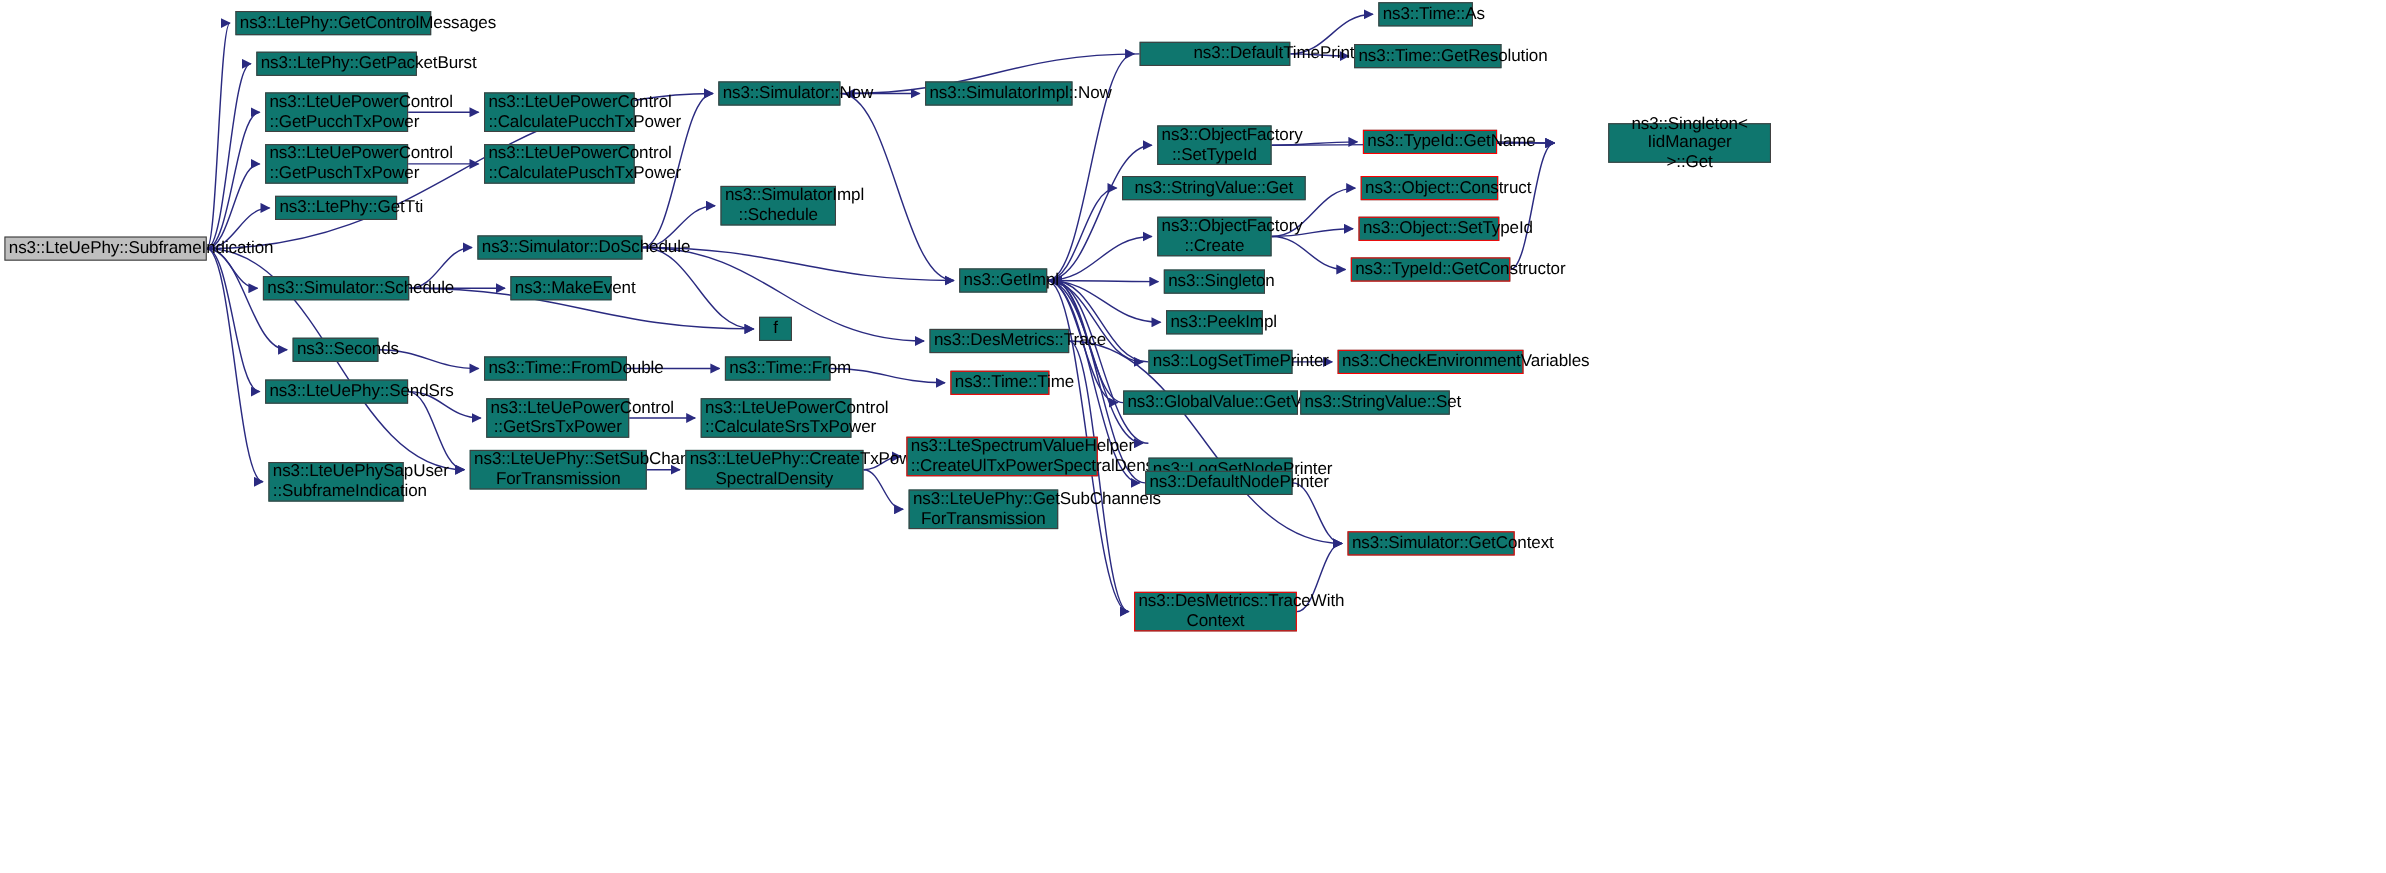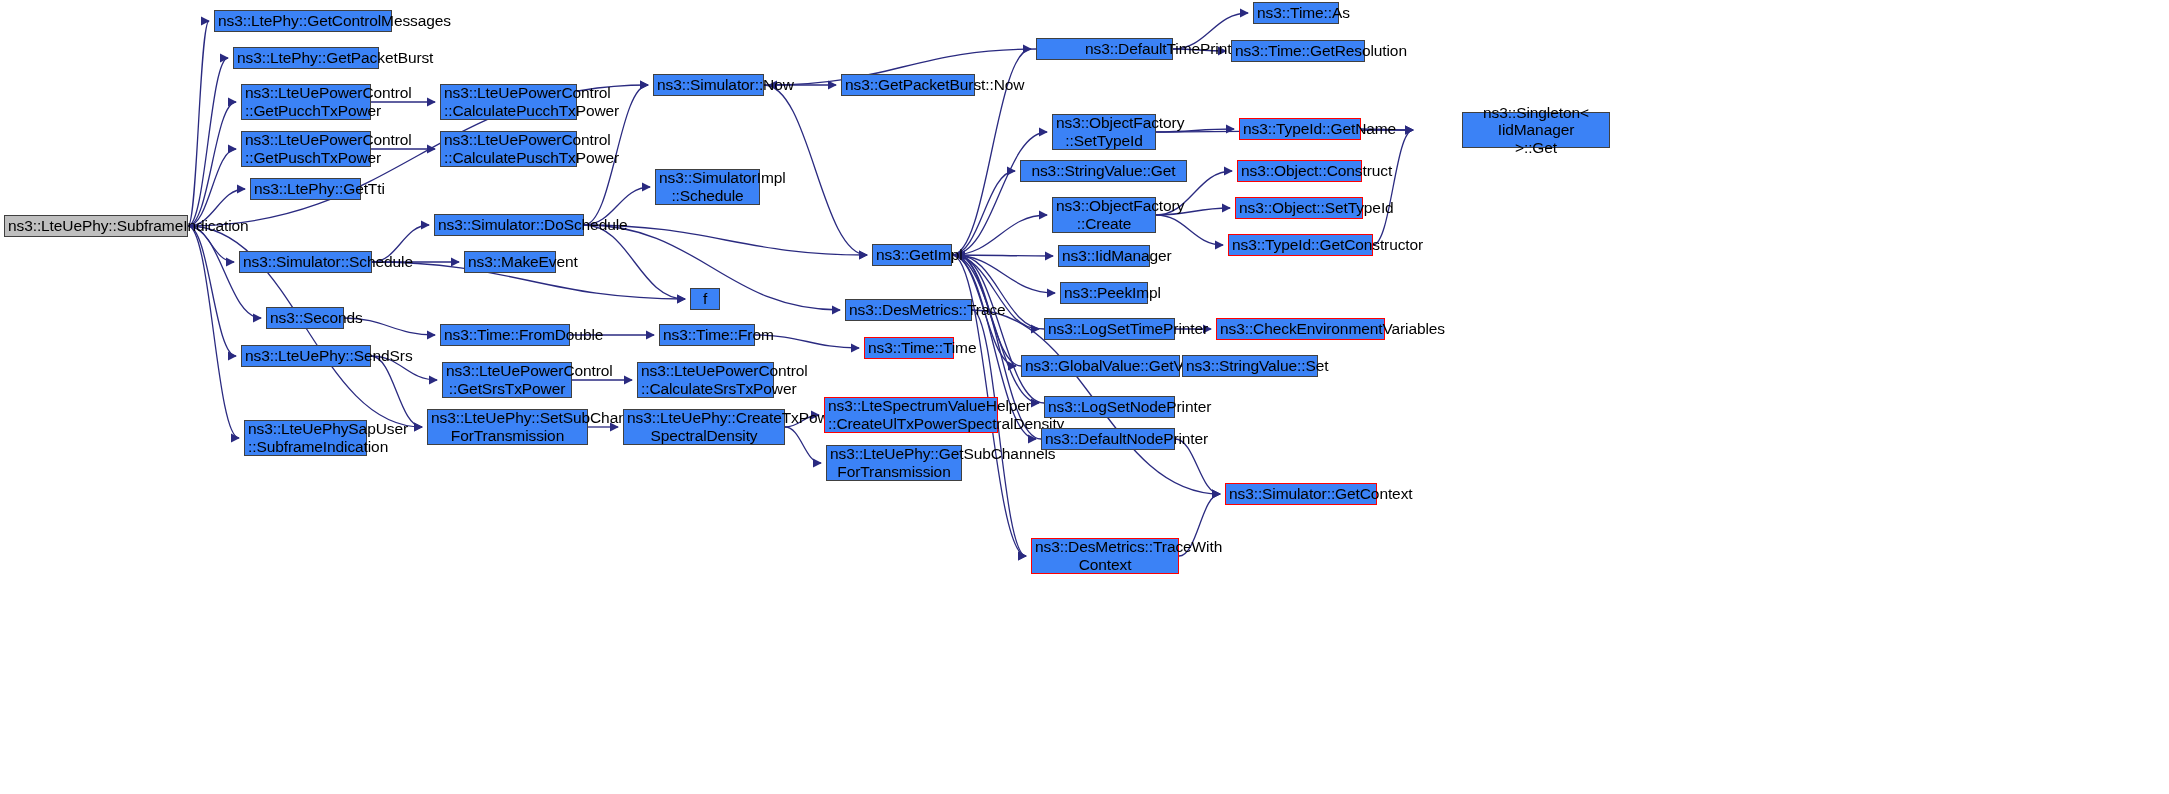--- a/index.html
+++ b/index.html
@@ -25,21 +25,21 @@
     pointer-events: none;
   }
   .node {
     position: absolute;
     box-sizing: border-box;
     display: flex;
     align-items: center;
     justify-content: center;
     text-align: center;
     border: 1px solid #404040;
-    background: #3b82f6;
+    background: #0f766e;
     color: #000000;
     font-size: 15.5px;
     line-height: 1.14;
     letter-spacing: -0.1px;
     white-space: pre-line;
     padding: 0 3px;
     z-index: 5;
   }
   .node.red {
     border-color: #ff0000;
@@ -156,41 +156,41 @@
 ForTransmission</span></div>
       <div class="node" style="left: 653px; top: 74px; width: 111px; height: 22px;"><span class="lbl">ns3::Simulator::Now</span></div>
       <div class="node" style="left: 655px; top: 169px; width: 105px; height: 36px;"><span class="lbl">ns3::SimulatorImpl
 ::Schedule</span></div>
       <div class="node" style="left: 690px; top: 288px; width: 30px; height: 22px;"><span class="lbl">f</span></div>
       <div class="node" style="left: 659px; top: 324px; width: 96px; height: 22px;"><span class="lbl">ns3::Time::From</span></div>
       <div class="node" style="left: 637px; top: 362px; width: 137px; height: 36px;"><span class="lbl">ns3::LteUePowerControl
 ::CalculateSrsTxPower</span></div>
       <div class="node" style="left: 623px; top: 409px; width: 162px; height: 36px;"><span class="lbl">ns3::LteUePhy::CreateTxPower
 SpectralDensity</span></div>
-      <div class="node" style="left: 841px; top: 74px; width: 134px; height: 22px;"><span class="lbl">ns3::GetPacketBurst::Now</span></div>
+      <div class="node" style="left: 841px; top: 74px; width: 134px; height: 22px;"><span class="lbl">ns3::SimulatorImpl::Now</span></div>
       <div class="node" style="left: 872px; top: 244px; width: 80px; height: 22px;"><span class="lbl">ns3::GetImpl</span></div>
       <div class="node" style="left: 845px; top: 299px; width: 127px; height: 22px;"><span class="lbl">ns3::DesMetrics::Trace</span></div>
       <div class="node red" style="left: 864px; top: 337px; width: 90px; height: 22px;"><span class="lbl">ns3::Time::Time</span></div>
       <div class="node red" style="left: 824px; top: 397px; width: 174px; height: 36px;"><span class="lbl">ns3::LteSpectrumValueHelper
 ::CreateUlTxPowerSpectralDensity</span></div>
       <div class="node" style="left: 826px; top: 445px; width: 136px; height: 36px;"><span class="lbl">ns3::LteUePhy::GetSubChannels
 ForTransmission</span></div>
       <div class="node red" style="left: 1031px; top: 538px; width: 148px; height: 36px; justify-content: center;"><span class="lbl">ns3::DesMetrics::TraceWith
 Context</span></div>
       <div class="node" style="left: 1036px; top: 38px; width: 137px; height: 22px; padding-left: 48px;"><span class="lbl">ns3::DefaultTimePrinter</span></div>
       <div class="node" style="left: 1052px; top: 114px; width: 104px; height: 36px;"><span class="lbl">ns3::ObjectFactory
 ::SetTypeId</span></div>
       <div class="node" style="left: 1020px; top: 160px; width: 167px; height: 22px;"><span class="lbl">ns3::StringValue::Get</span></div>
       <div class="node" style="left: 1052px; top: 197px; width: 104px; height: 36px;"><span class="lbl">ns3::ObjectFactory
 ::Create</span></div>
-      <div class="node" style="left: 1058px; top: 245px; width: 92px; height: 22px;"><span class="lbl">ns3::IidManager</span></div>
+      <div class="node" style="left: 1058px; top: 245px; width: 92px; height: 22px;"><span class="lbl">ns3::Singleton</span></div>
       <div class="node" style="left: 1060px; top: 282px; width: 88px; height: 22px;"><span class="lbl">ns3::PeekImpl</span></div>
       <div class="node" style="left: 1044px; top: 318px; width: 131px; height: 22px;"><span class="lbl">ns3::LogSetTimePrinter</span></div>
       <div class="node" style="left: 1021px; top: 355px; width: 159px; height: 22px;"><span class="lbl">ns3::GlobalValue::GetValue</span></div>
-      <div class="node" style="left: 1044px; top: 396px; width: 131px; height: 22px;"><span class="lbl">ns3::LogSetNodePrinter</span></div>
+      <div class="node" style="left: 1044px; top: 416px; width: 131px; height: 22px;"><span class="lbl">ns3::LogSetNodePrinter</span></div>
       <div class="node" style="left: 1041px; top: 428px; width: 134px; height: 22px;"><span class="lbl">ns3::DefaultNodePrinter</span></div>
       <div class="node red" style="left: 1225px; top: 483px; width: 152px; height: 22px;"><span class="lbl">ns3::Simulator::GetContext</span></div>
       <div class="node" style="left: 1253px; top: 2px; width: 86px; height: 22px;"><span class="lbl">ns3::Time::As</span></div>
       <div class="node" style="left: 1231px; top: 40px; width: 134px; height: 22px;"><span class="lbl">ns3::Time::GetResolution</span></div>
       <div class="node red" style="left: 1239px; top: 118px; width: 122px; height: 22px;"><span class="lbl">ns3::TypeId::GetName</span></div>
       <div class="node red" style="left: 1237px; top: 160px; width: 125px; height: 22px;"><span class="lbl">ns3::Object::Construct</span></div>
       <div class="node red" style="left: 1235px; top: 197px; width: 128px; height: 22px;"><span class="lbl">ns3::Object::SetTypeId</span></div>
       <div class="node red" style="left: 1228px; top: 234px; width: 145px; height: 22px;"><span class="lbl">ns3::TypeId::GetConstructor</span></div>
       <div class="node red" style="left: 1216px; top: 318px; width: 169px; height: 22px;"><span class="lbl">ns3::CheckEnvironmentVariables</span></div>
       <div class="node" style="left: 1182px; top: 355px; width: 136px; height: 22px;"><span class="lbl">ns3::StringValue::Set</span></div>

